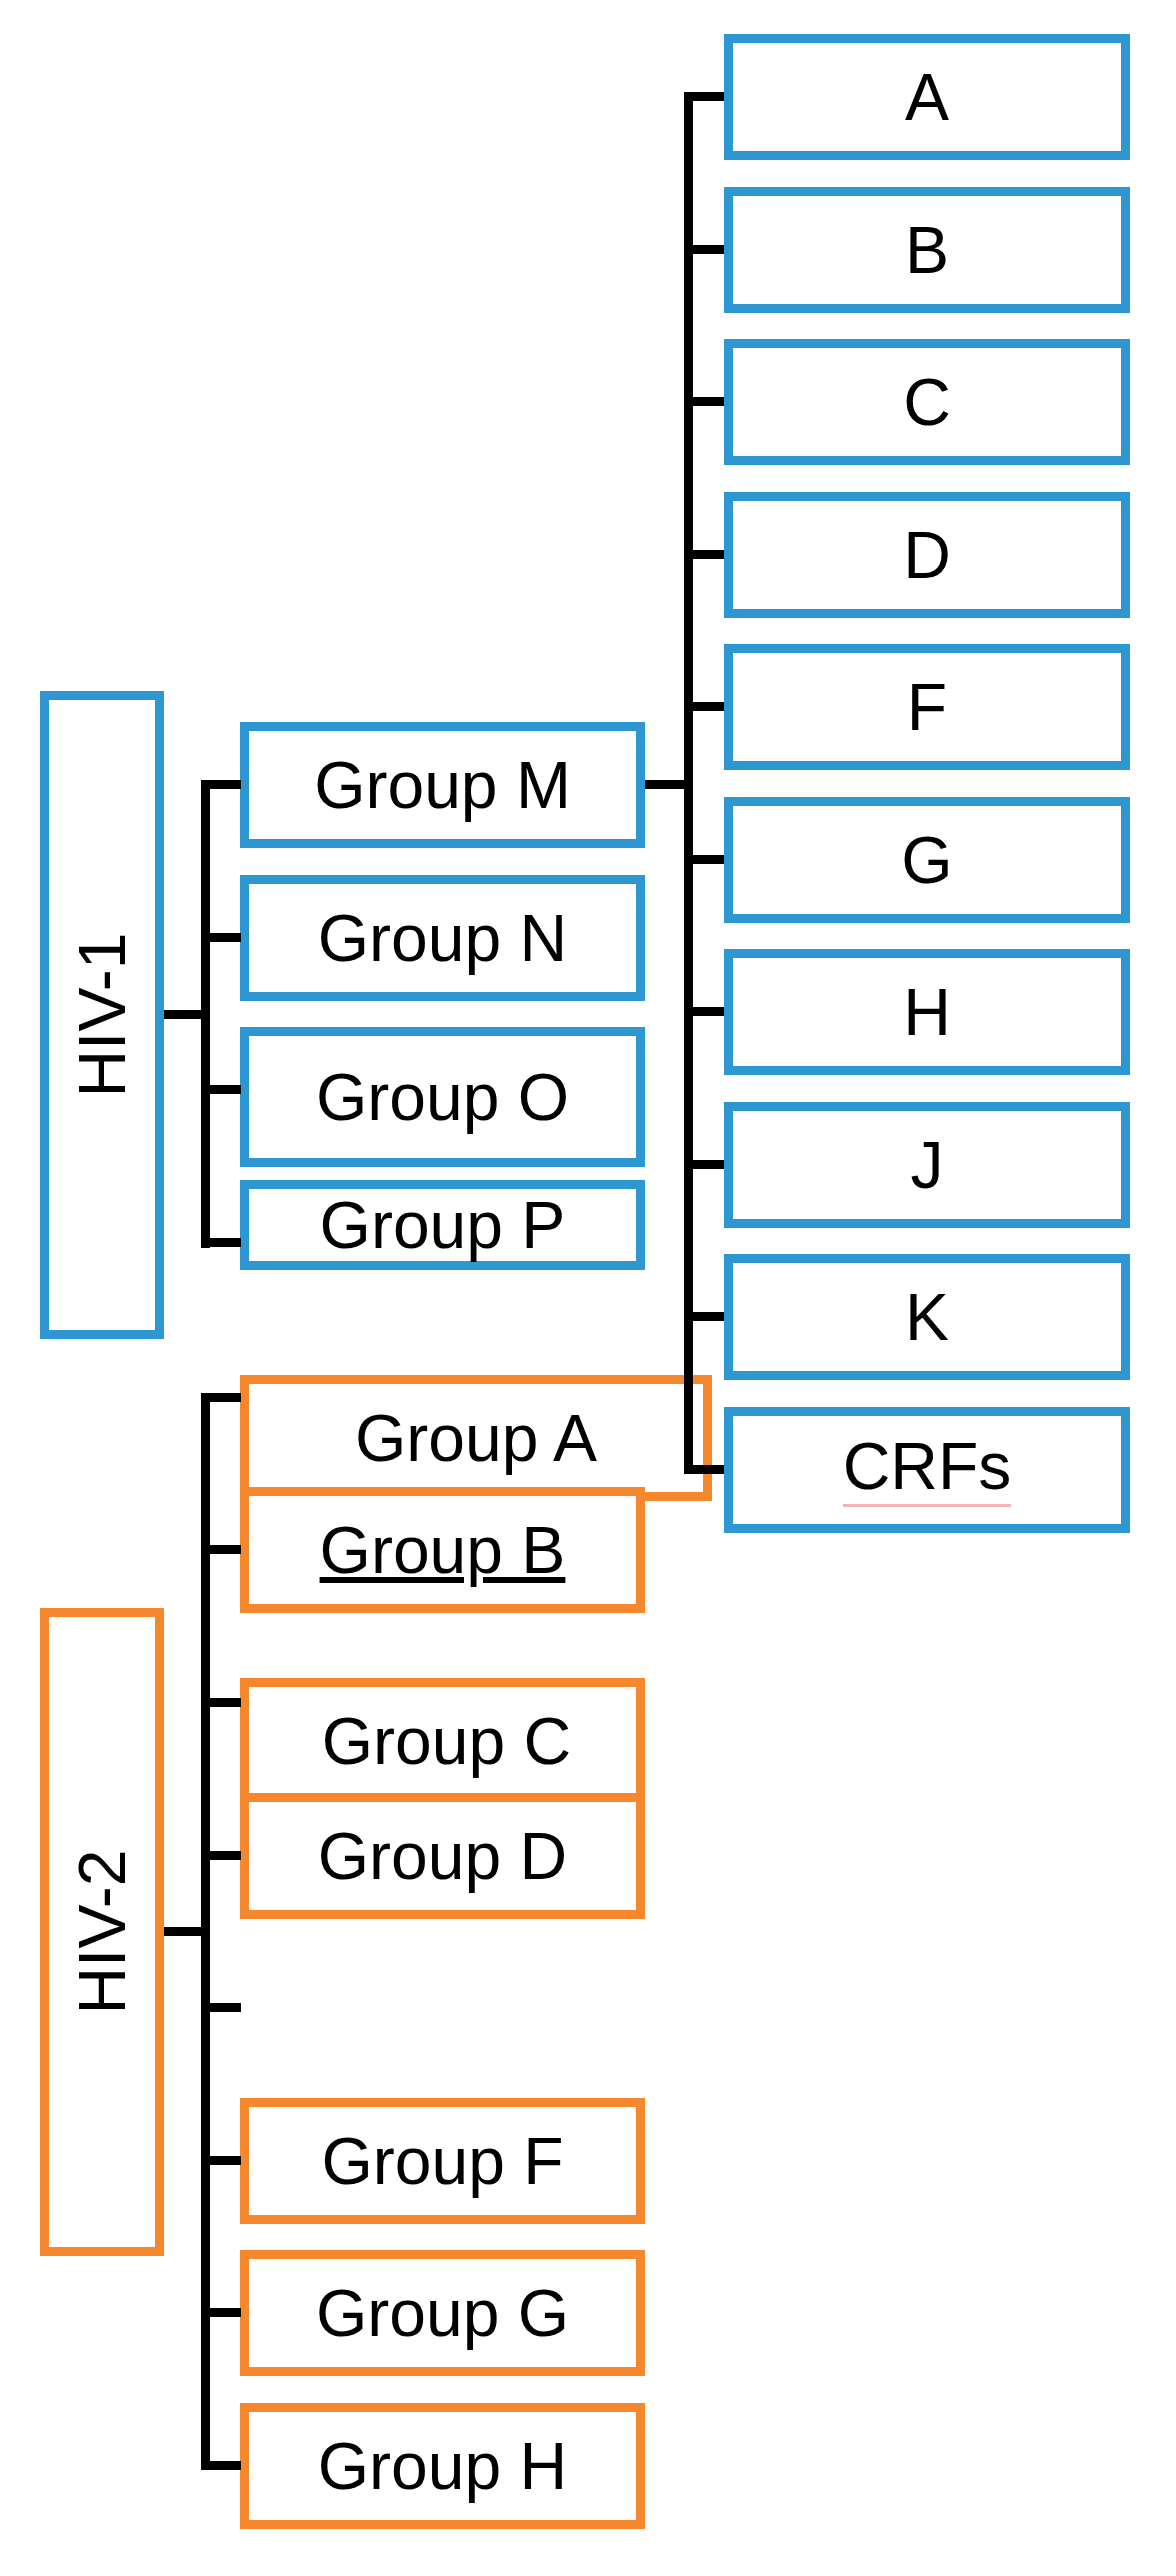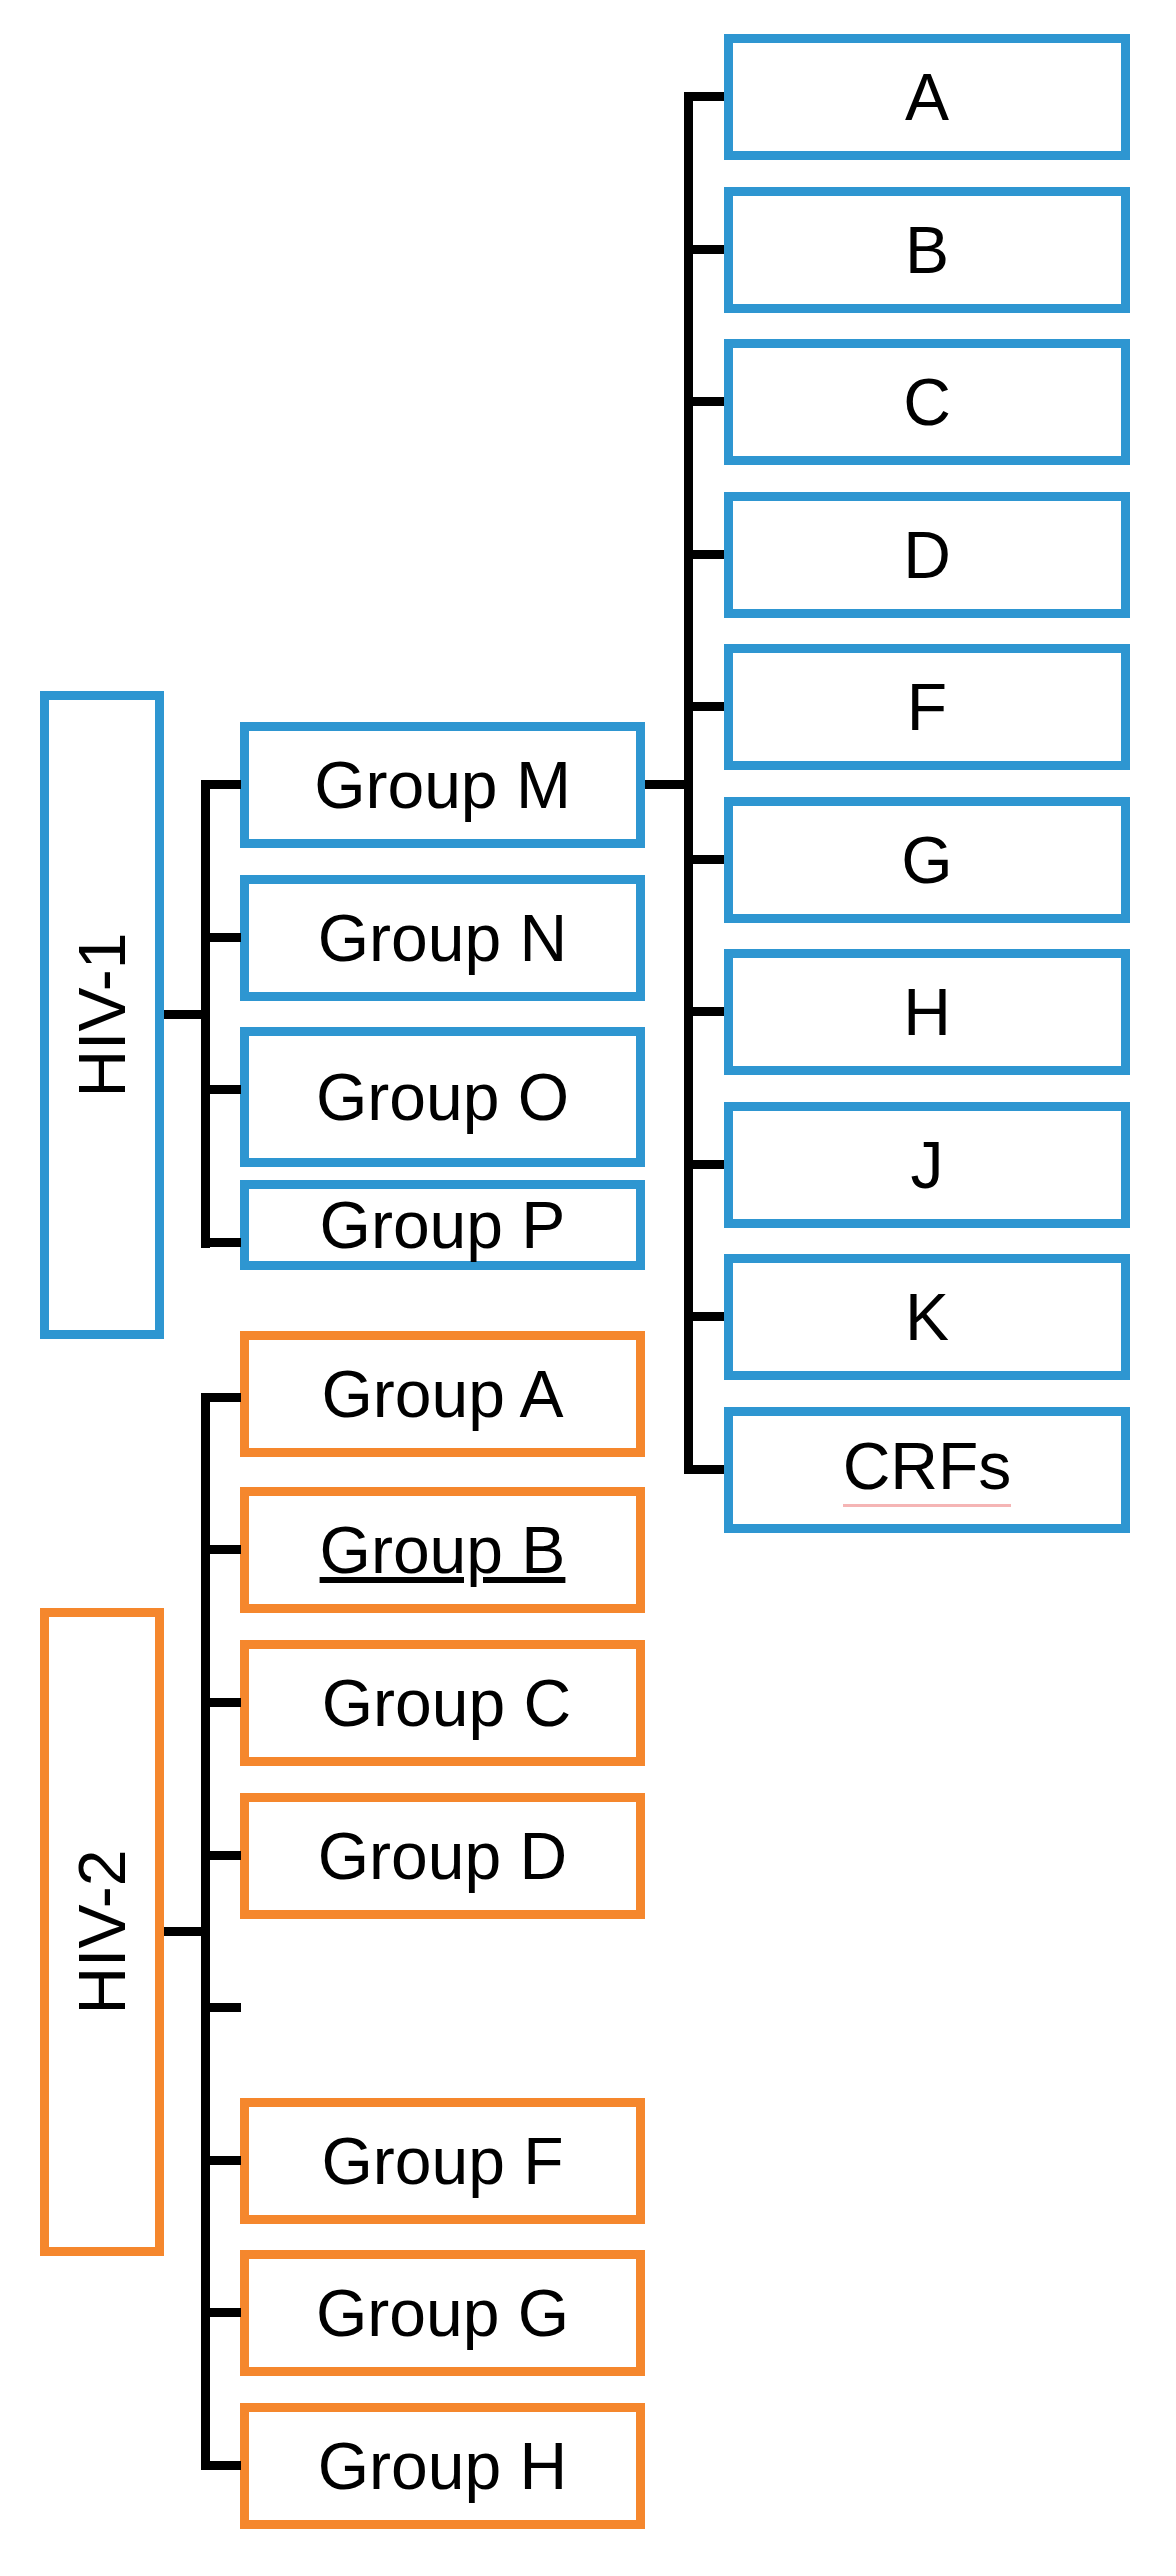--- a/index.html
+++ b/index.html
@@ -66,27 +66,27 @@
   <div class="box blue" style="left:240px; top:875px; width:405px; height:126px;">
     <span class="node-label">Group N</span>
   </div>
   <div class="box blue" style="left:240px; top:1027px; width:405px; height:140px;">
     <span class="node-label">Group O</span>
   </div>
   <div class="box blue" style="left:240px; top:1180px; width:405px; height:90px;">
     <span class="node-label">Group P</span>
   </div>
 
-  <div class="box orange" style="left:240px; top:1331px; width:405px; height:126px;">
+  <div class="box orange" style="left:240px; top:1375px; width:472px; height:126px;">
     <span class="node-label">Group A</span>
   </div>
   <div class="box orange" style="left:240px; top:1487px; width:405px; height:126px;text-decoration:underline;">
     <span class="node-label">Group B</span>
   </div>
-  <div class="box orange" style="left:240px; top:1640px; width:405px; height:126px;padding-left:8px;">
+  <div class="box orange" style="left:240px; top:1678px; width:405px; height:126px;padding-left:8px;">
     <span class="node-label">Group C</span>
   </div>
   <div class="box orange" style="left:240px; top:1793px; width:405px; height:126px;">
     <span class="node-label">Group D</span>
   </div>
   <div class="box orange" style="left:240px; top:2098px; width:405px; height:126px;">
     <span class="node-label">Group F</span>
   </div>
   <div class="box orange" style="left:240px; top:2250px; width:405px; height:126px;">
     <span class="node-label">Group G</span>

